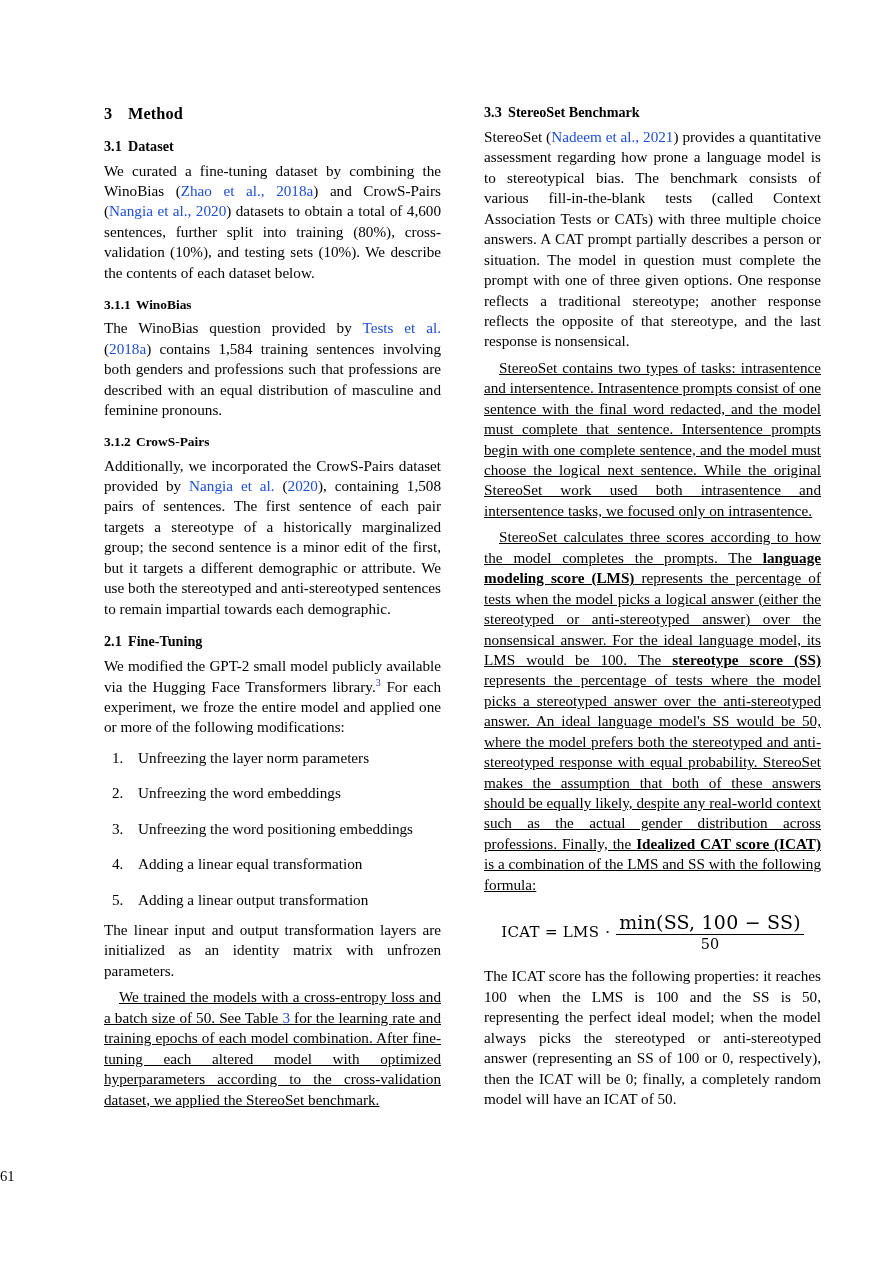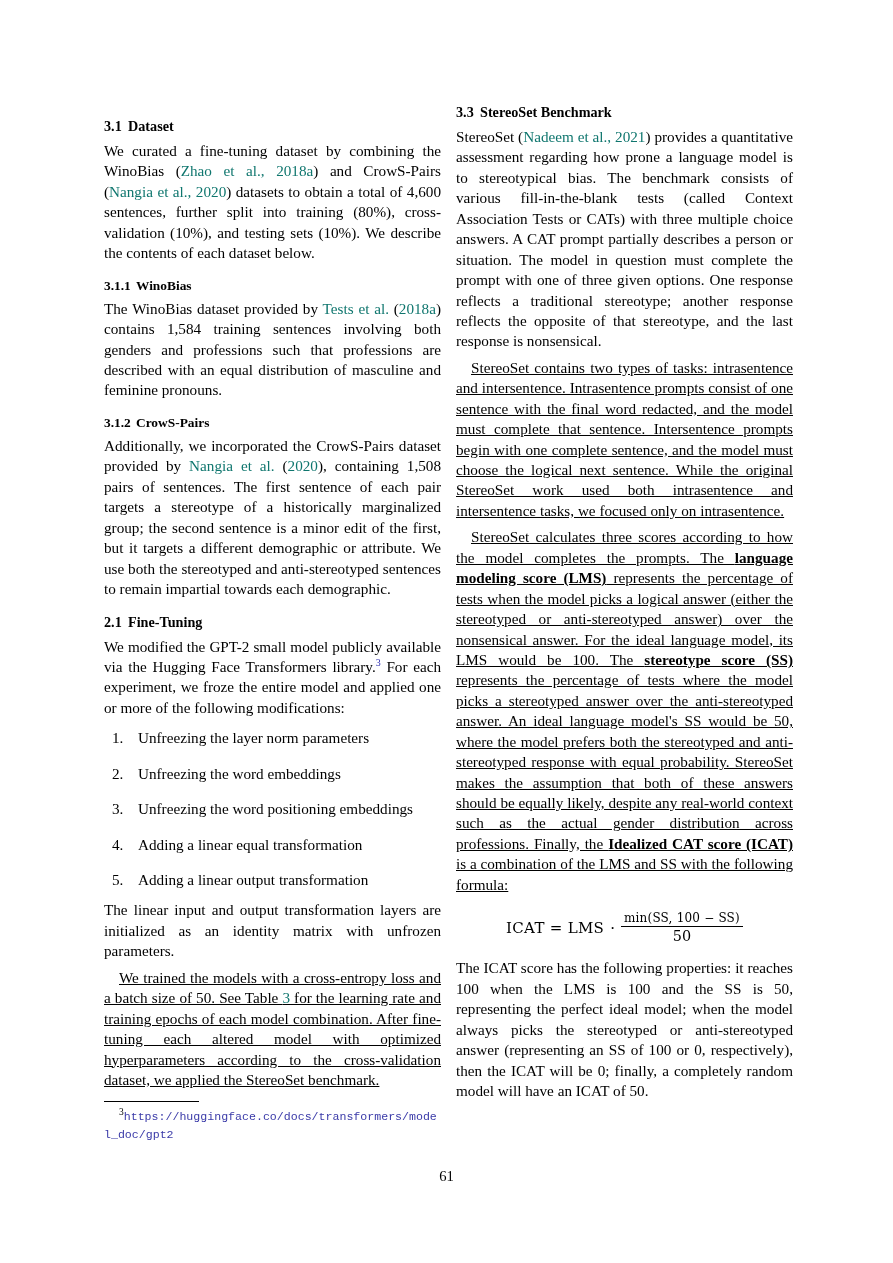--- a/index.html
+++ b/index.html
@@ -18,21 +18,21 @@
   .page {
     position: absolute;
     inset: 0;
   }
   .col {
     position: absolute;
     top: 104px;
     width: 337px;
   }
   .col-left  { left: 104px; }
-  .col-right { left: 456px; }
+  .col-right { left: 484px; }
 
   h2.sec {
     font-size: 16.3px;
     font-weight: bold;
     margin: 0 0 9px 0;
     line-height: 1.2;
     letter-spacing: .1px;
   }
   h2.sec .num { display: inline-block; min-width: 24px; }
 
@@ -57,21 +57,21 @@
     line-height: 1.345;
     margin: 0 0 6px 0;
     text-align: justify;
     text-justify: inter-word;
     hyphens: auto;
     -webkit-hyphens: auto;
   }
   p.para.indent { text-indent: 15px; text-decoration: underline; }
 
   a.cite, span.cite {
-    color: #0f766e;
+    color: #1d4ed8;
     text-decoration: none;
   }
   sup.fn {
     color: #2b2bb0;
     font-size: 10px;
     vertical-align: super;
     line-height: 0;
   }
   b.term { font-weight: bold; }
 
@@ -113,21 +113,21 @@
   .formula .lhs { letter-spacing: .3px; }
   .formula .dot { font-size: 15px; padding: 0 1px; }
   .frac {
     display: inline-flex;
     flex-direction: column;
     align-items: center;
     vertical-align: middle;
   }
   .frac .num-part {
     padding: 0 3px 1px 3px;
-    font-size: 12px;
+    font-size: 19px;
     letter-spacing: .2px;
   }
   .frac .bar {
     width: 100%;
     height: 1.2px;
     background: #000;
   }
   .frac .den-part {
     padding: 1px 3px 0 3px;
     font-size: 14.4px;
@@ -156,43 +156,46 @@
     color: #000;
     vertical-align: super;
     line-height: 0;
   }
 
   .page-number {
     position: absolute;
     left: 0;
     right: 0;
     top: 1168px;
-    text-align: center;
+    text-align: left;
     font-size: 14.6px;
   }
 </style>
 </head>
 <body>
 
 <div class="page">
 
   <div class="col col-left">
 
+    <h2 class="sec">
+      <span class="num">3</span><span>Method</span>
+    </h2>
 
     <h3 class="subsec">
       <span class="num">3.1</span><span>Dataset</span>
     </h3>
 
     <p class="para"><span>We curated a fine-tuning dataset by combining the WinoBias (</span><a class="cite" href="#">Zhao et al., 2018a</a><span>) and CrowS-Pairs (</span><a class="cite" href="#">Nangia et al., 2020</a><span>) datasets to obtain a total of 4,600 sentences, further split into training (80%), cross-validation (10%), and testing sets (10%). We describe the contents of each dataset below.</span></p>
 
     <h4 class="subsubsec">
       <span class="num">3.1.1</span><span>WinoBias</span>
     </h4>
 
-    <p class="para"><span>The WinoBias dataset provided by </span><a class="cite" href="#">Tests et al.</a><span> (</span><a class="cite" href="#">2018a</a><span>) contains 1,584 training sentences involving both genders and professions such that professions are described with an equal distribution of masculine and feminine pronouns.</span></p>
+    <p class="para"><span>The WinoBias question provided by </span><a class="cite" href="#">Tests et al.</a><span> (</span><a class="cite" href="#">2018a</a><span>) contains 1,584 training sentences involving both genders and professions such that professions are described with an equal distribution of masculine and feminine pronouns.</span></p>
 
     <h4 class="subsubsec">
       <span class="num">3.1.2</span><span>CrowS-Pairs</span>
     </h4>
 
     <p class="para"><span>Additionally, we incorporated the CrowS-Pairs dataset provided by </span><a class="cite" href="#">Nangia et al.</a><span> (</span><a class="cite" href="#">2020</a><span>), containing 1,508 pairs of sentences. The first sentence of each pair targets a stereotype of a historically marginalized group; the second sentence is a minor edit of the first, but it targets a different demographic or attribute. We use both the stereotyped and anti-stereotyped sentences to remain impartial towards each demographic.</span></p>
 
     <h3 class="subsec">
       <span class="num">2.1</span><span>Fine-Tuning</span>
     </h3>
@@ -204,24 +207,20 @@
       <li>Unfreezing the word embeddings</li>
       <li>Unfreezing the word positioning embeddings</li>
       <li>Adding a linear equal transformation</li>
       <li>Adding a linear output transformation</li>
     </ol>
 
     <p class="para">The linear input and output transformation layers are initialized as an identity matrix with unfrozen parameters.</p>
 
     <p class="para indent"><span>We trained the models with a cross-entropy loss and a batch size of 50. See Table </span><a class="cite" href="#">3</a><span> for the learning rate and training epochs of each model combination. After fine-tuning each altered model with optimized hyperparameters according to the cross-validation dataset, we applied the StereoSet benchmark.</span></p>
 
-    <div class="footnote-wrap">
-      <div class="footnote-rule"></div>
-      <div class="footnote"><sup>3</sup><a class="cite" style="color:inherit;font-family:inherit;" href="#">https://huggingface.co/docs/transformers/model_doc/gpt2</a></div>
-    </div>
 
   </div>
 
   <div class="col col-right">
 
     <h3 class="subsec" style="margin-top:0;">
       <span class="num">3.3</span><span>StereoSet Benchmark</span>
     </h3>
 
     <p class="para"><span>StereoSet (</span><a class="cite" href="#">Nadeem et al., 2021</a><span>) provides a quantitative assessment regarding how prone a language model is to stereotypical bias. The benchmark consists of various fill-in-the-blank tests (called Context Association Tests or CATs) with three multiple choice answers. A CAT prompt partially describes a person or situation. The model in question must complete the prompt with one of three given options. One response reflects a traditional stereotype; another response reflects the opposite of that stereotype, and the last response is nonsensical.</span></p>

